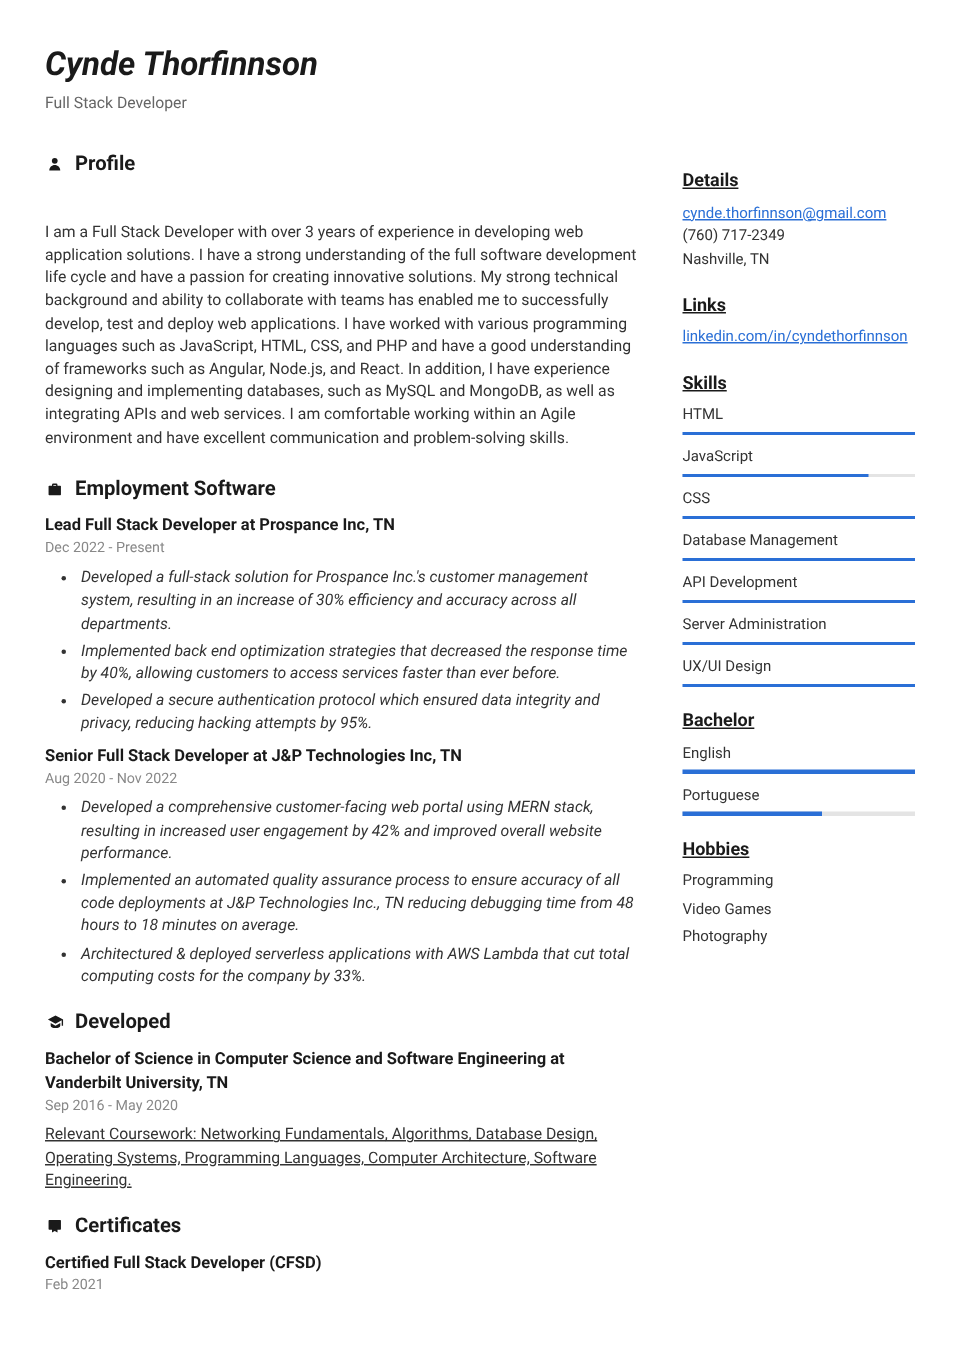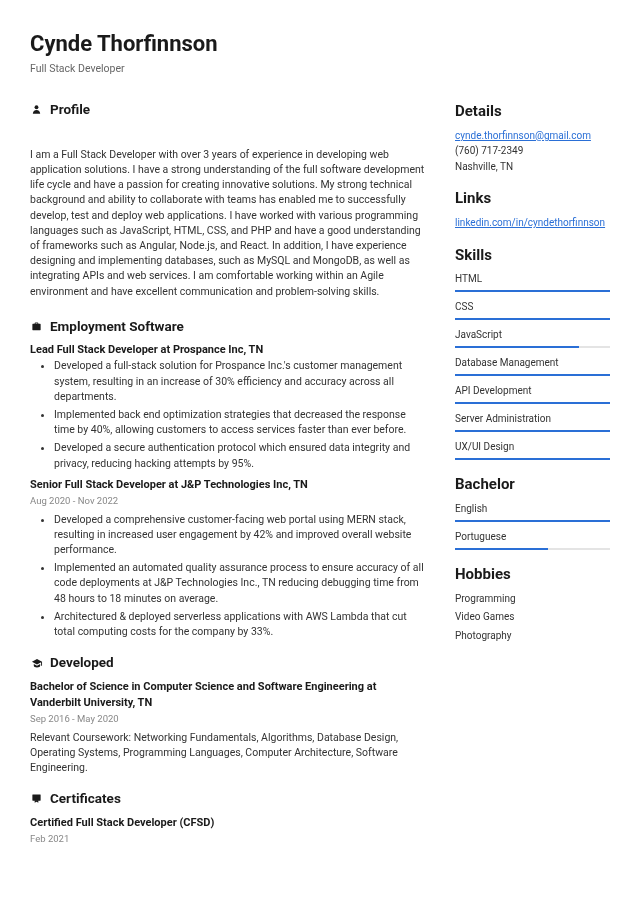--- a/index.html
+++ b/index.html
@@ -10,20 +10,21 @@
     height: 905px;
     color: #212529;
     font-size: 10.5px;
     line-height: 1.45;
     padding: 28px 30px 20px 30px;
   }
   .name {
     font-size: 22px;
     font-weight: 700;
     color: #1a1a1a;
+    font-style: italic;
   }
   .title {
     font-size: 10.5px;
     color: #666;
     margin-top: 1px;
   }
   .columns {
     display: flex;
     margin-top: 24px;
     gap: 28px;
@@ -41,39 +42,40 @@
   }
   .section-head .ico { width: 13px; display: inline-flex; justify-content: center; }
   .profile-text { color: #333; margin-bottom: 18px; margin-top: 27px; }
   .job-title {
     font-size: 11px;
     font-weight: 700;
     color: #1a1a1a;
     margin-top: 4px;
   }
   .date { font-size: 9.5px; color: #888; margin-top: 1px; margin-bottom: 4px; }
-  ul.bullets { list-style: disc; padding-left: 24px; margin-bottom: 6px; }
+  ul.bullets { list-style: disc; padding-left: 24px; margin-bottom: 6px; font-style: italic; }
   ul.bullets li { margin-bottom: 3px; color: #333; }
   .main-section { margin-bottom: 14px; }
   .side-head {
-    font-size: 15px;
+    font-size: 12px;
     font-weight: 700;
     color: #1a1a1a;
     margin-bottom: 6px;
-    margin-top: 1px;
+    margin-top: 12px;
+    text-decoration: underline;
   }
   .side a { color: #2a6fd6; text-decoration: underline; word-break: break-all; }
   .side-block { margin-bottom: 14px; }
   .contact-line { margin-bottom: 1px; color: #333; font-size: 10px; }
   .skill { margin-bottom: 8px; }
   .skill-name { font-size: 10px; color: #333; margin-bottom: 3px; }
   .bar { height: 2.5px; background: #e4e4e4; position: relative; }
   .bar-fill { height: 100%; background: #2a6fd6; }
   .hobby { font-size: 10px; color: #333; margin-bottom: 4px; }
-  .edu-desc { color: #333; }
+  .edu-desc { color: #333; text-decoration: underline; }
 </style>
 </head>
 <body>
 
 <div class="name">Cynde Thorfinnson</div>
 <div class="title">Full Stack Developer</div>
 
 <div class="columns">
   <div class="main">
 
@@ -94,20 +96,21 @@
       <div class="section-head">
         <span class="ico">
           <svg width="11" height="11" viewBox="0 0 24 24" fill="#1a1a1a">
               <path d="M10 3h4a2 2 0 0 1 2 2v1h4a1 1 0 0 1 1 1v12a1 1 0 0 1-1 1H4a1 1 0 0 1-1-1V7a1 1 0 0 1 1-1h4V5a2 2 0 0 1 2-2zm0 3h4V5h-4v1z"></path>
             </svg>
         </span>
         <span>Employment Software</span>
       </div>
       <div id="jobs">
           <div class="job-title">Lead Full Stack Developer at Prospance Inc, TN</div>
+          <div class="date">Dec 2022 - Present</div>
           <ul class="bullets">
             <li>Developed a full-stack solution for Prospance Inc.'s customer management system, resulting in an increase of 30% efficiency and accuracy across all departments.</li>
             <li>Implemented back end optimization strategies that decreased the response time by 40%, allowing customers to access services faster than ever before.</li>
             <li>Developed a secure authentication protocol which ensured data integrity and privacy, reducing hacking attempts by 95%.</li>
           </ul>
           <div class="job-title">Senior Full Stack Developer at J&amp;P Technologies Inc, TN</div>
           <div class="date">Aug 2020 - Nov 2022</div>
           <ul class="bullets">
             <li>Developed a comprehensive customer-facing web portal using MERN stack, resulting in increased user engagement by 42% and improved overall website performance.</li>
             <li>Implemented an automated quality assurance process to ensure accuracy of all code deployments at J&amp;P Technologies Inc., TN reducing debugging time from 48 hours to 18 minutes on average.</li>
@@ -162,29 +165,29 @@
     <div class="side-block">
       <div class="side-head">Skills</div>
       <div id="skills">
           <div class="skill">
             <div class="skill-name">HTML</div>
             <div class="bar">
               <div class="bar-fill" style="width: 100%;"></div>
             </div>
           </div>
           <div class="skill">
+            <div class="skill-name">JavaScript</div>
+            <div class="bar">
+              <div class="bar-fill" style="width: 80%;"></div>
+            </div>
+          </div>
+          <div class="skill">
             <div class="skill-name">CSS</div>
             <div class="bar">
               <div class="bar-fill" style="width: 100%;"></div>
-            </div>
-          </div>
-          <div class="skill">
-            <div class="skill-name">JavaScript</div>
-            <div class="bar">
-              <div class="bar-fill" style="width: 80%;"></div>
             </div>
           </div>
           <div class="skill">
             <div class="skill-name">Database Management</div>
             <div class="bar">
               <div class="bar-fill" style="width: 100%;"></div>
             </div>
           </div>
           <div class="skill">
             <div class="skill-name">API Development</div>

